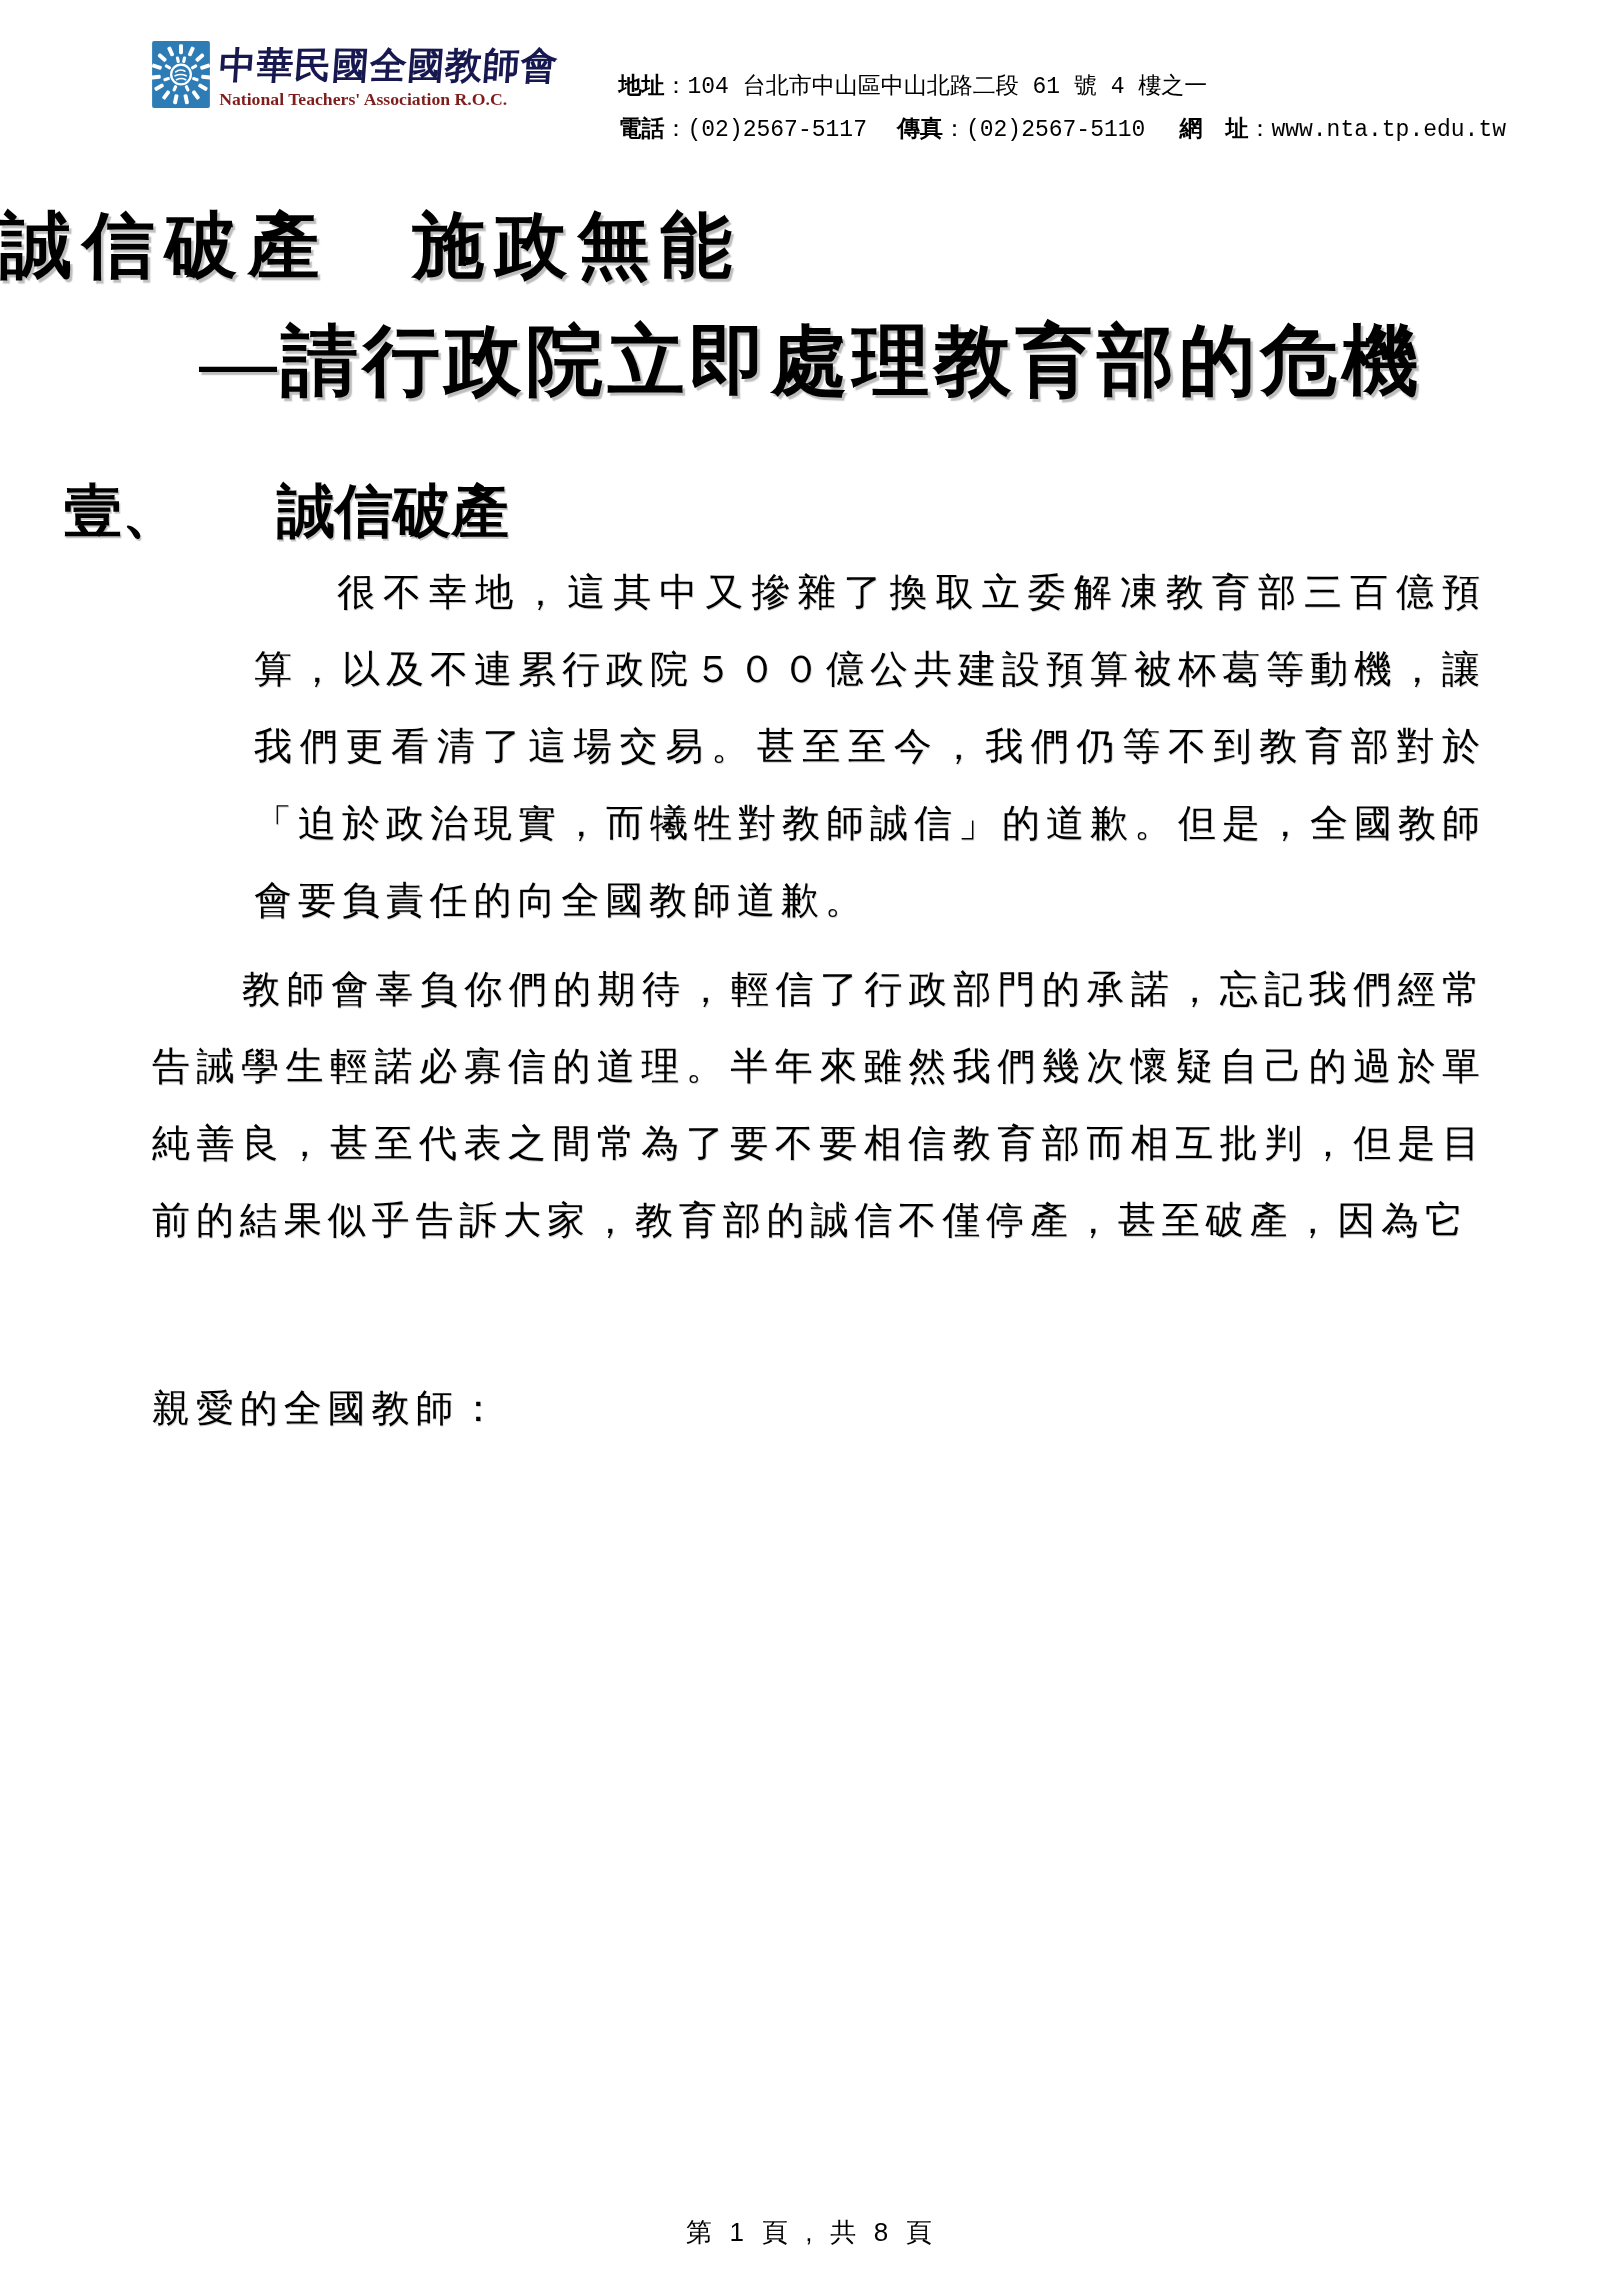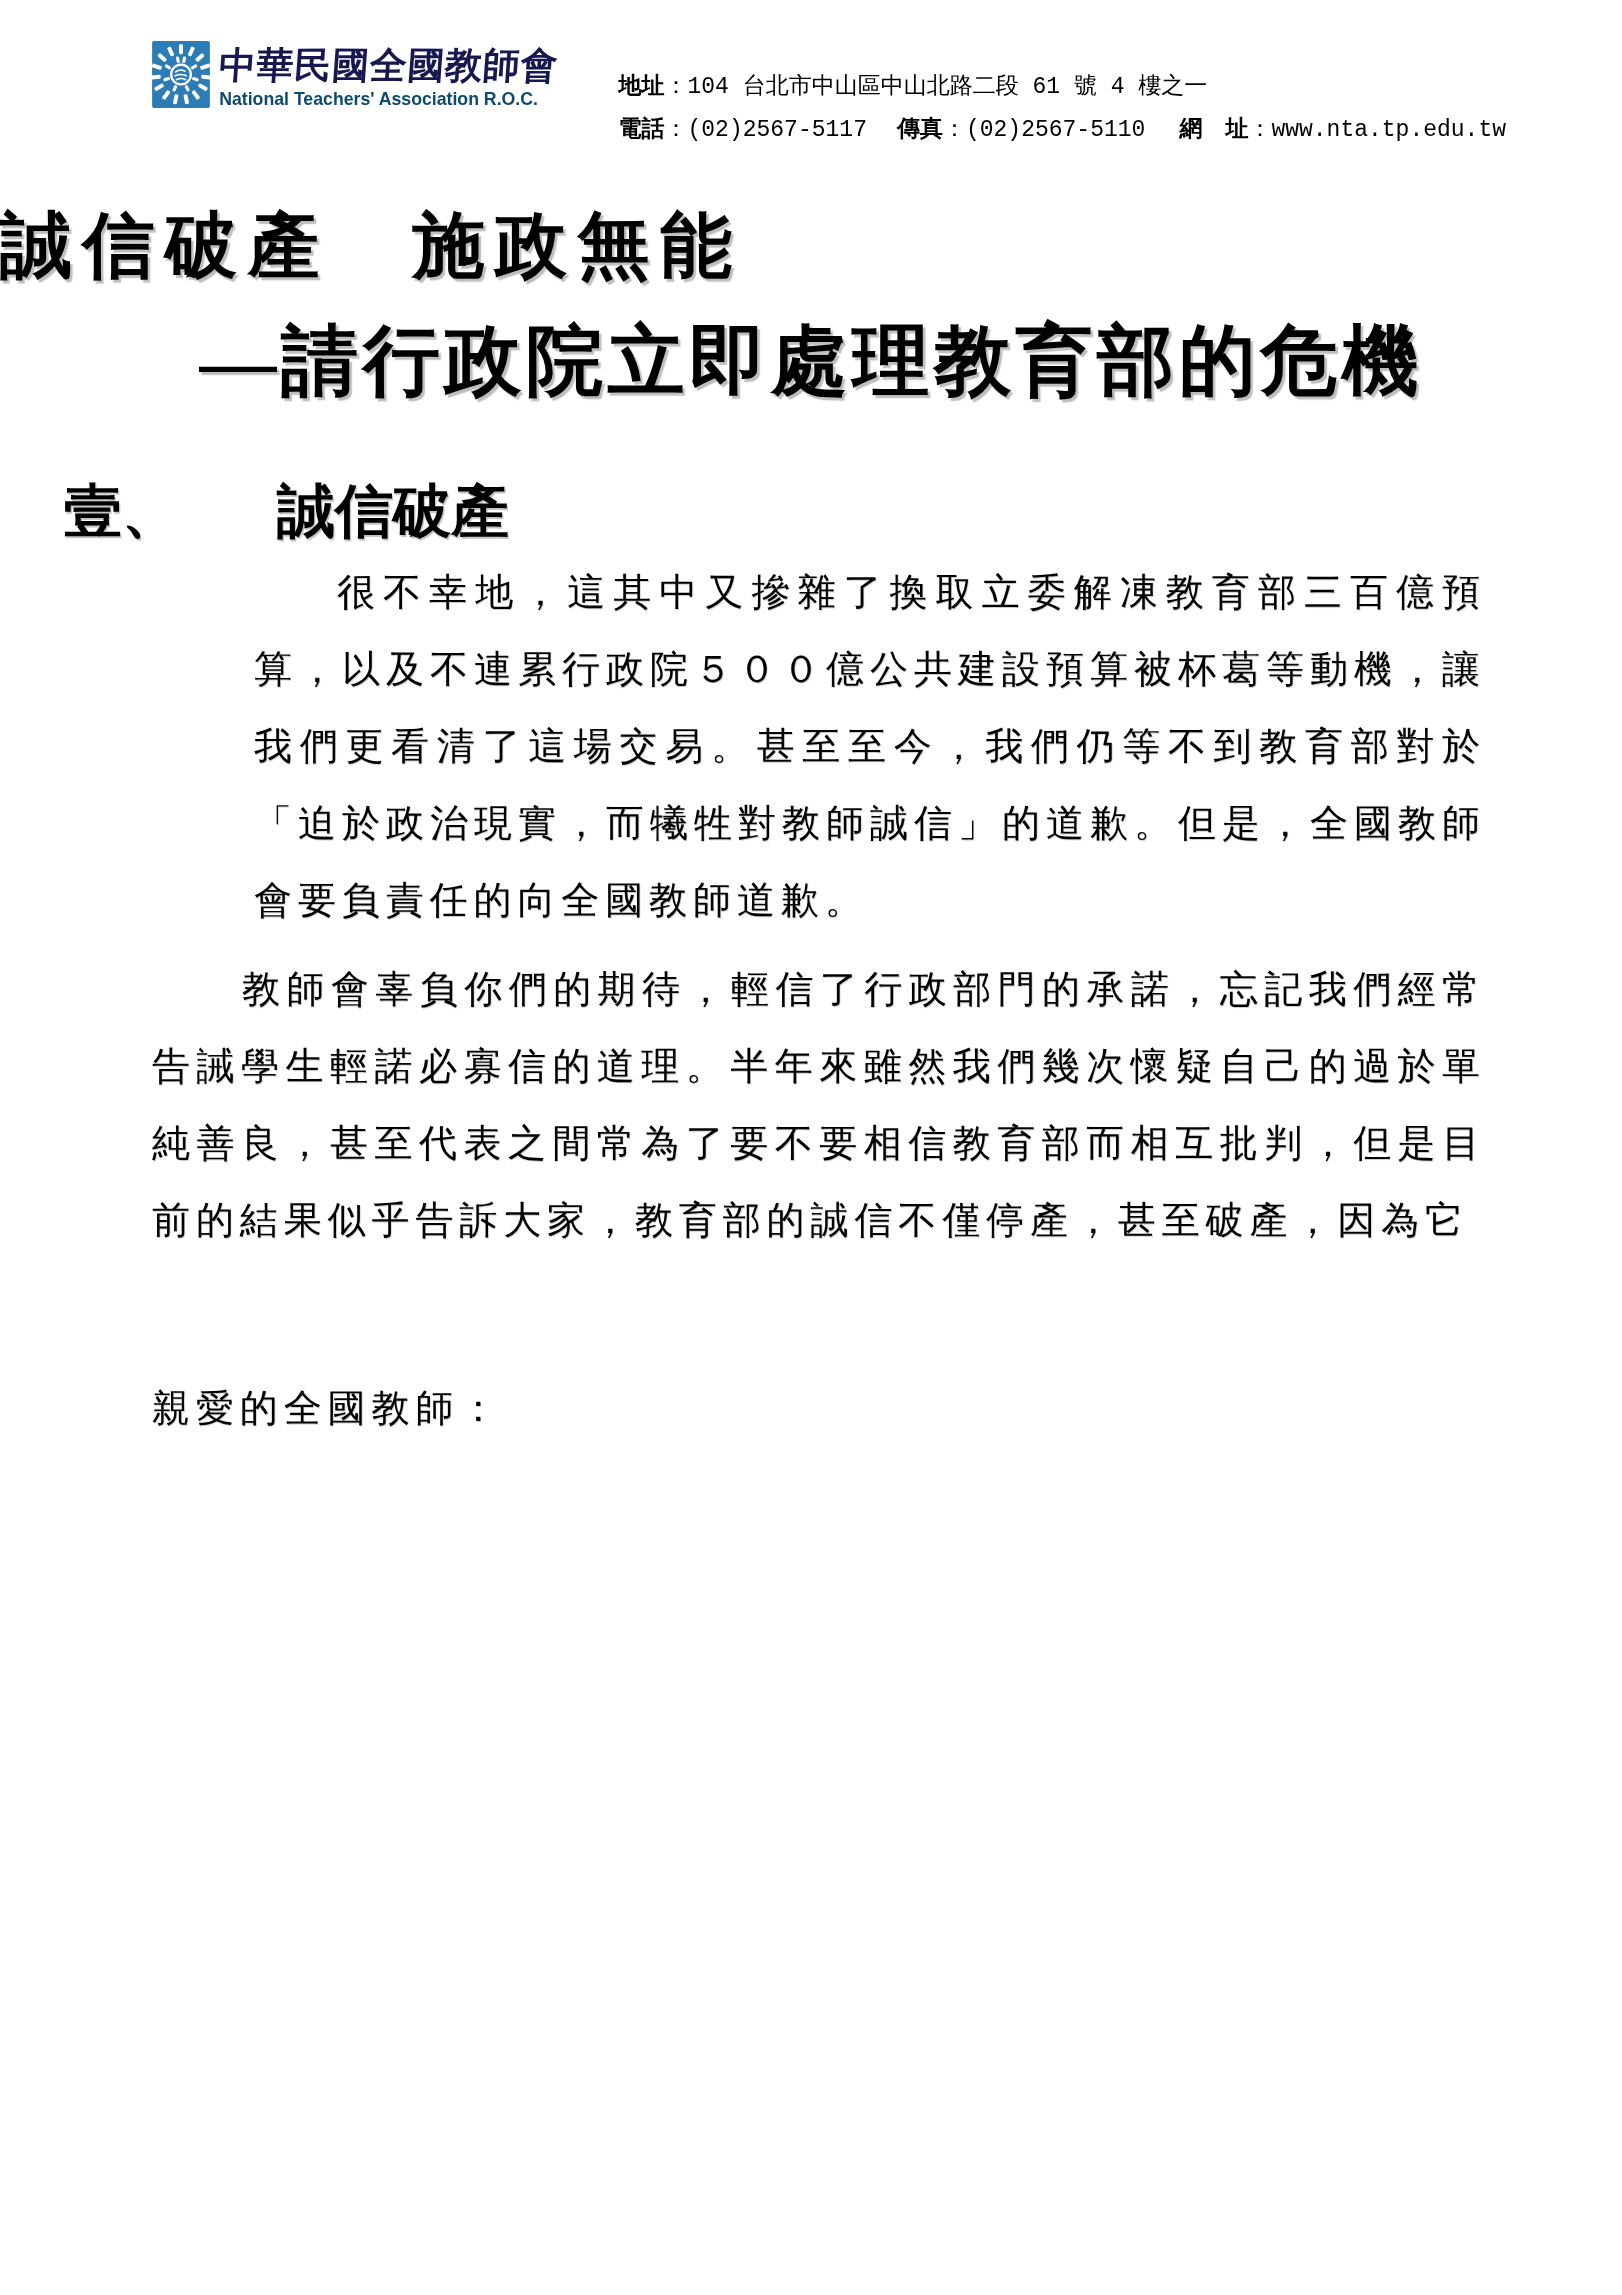--- a/index.html
+++ b/index.html
@@ -31,23 +31,23 @@
     letter-spacing:0.7px;
     line-height:42px;
     transform:skewX(-4deg);
     white-space:nowrap;
     font-family:"Liberation Serif","DejaVu Serif",serif;
   }
   .org-en{
     margin-top:2.6px;
     font-size:17.7px;
     font-weight:bold;
-    color:#0c4a6e;
+    color:#7f1d1d;
     letter-spacing:0px;
-    font-family:Liberation Sans, sans-serif;
+    font-family:Liberation Serif, serif;
     white-space:nowrap;
   }
   .contact{
     margin-left:60px;
     padding-top:23.6px;
     font-size:23px;
     line-height:41px;
     white-space:nowrap;
     font-family:"Liberation Mono","DejaVu Sans Mono",monospace;
   }
@@ -176,15 +176,16 @@
     <span>壹、</span><span class="heading-gap"></span><span>誠信破產</span>
   </div>
 
 
   <p class="bodytext p2">很不幸地，這其中又摻雜了換取立委解凍教育部三百億預算，以及不連累行政院５００億公共建設預算被杯葛等動機，讓我們更看清了這場交易。甚至至今，我們仍等不到教育部對於「迫於政治現實，而犧牲對教師誠信」的道歉。但是，全國教師會要負責任的向全國教師道歉。</p>
 
   <p class="bodytext p3">教師會辜負你們的期待，輕信了行政部門的承諾，忘記我們經常告誡學生輕諾必寡信的道理。半年來雖然我們幾次懷疑自己的過於單純善良，甚至代表之間常為了要不要相信教育部而相互批判，但是目前的結果似乎告訴大家，教育部的誠信不僅停產，甚至破產，因為它</p>
 
   <p class="bodytext salutation">親愛的全國教師：</p>
 
+  <div class="page-footer">第 1 頁 , 共 8 頁</div>
 
 </div>
 
 
 </body></html>

